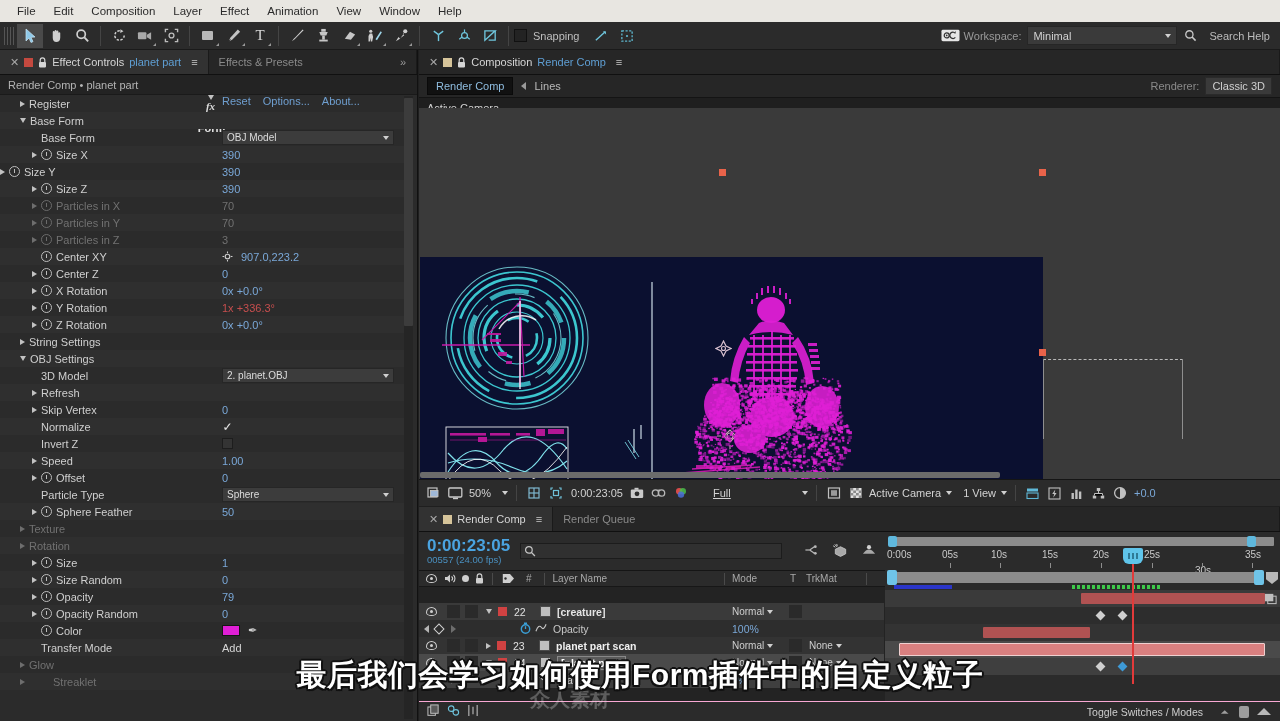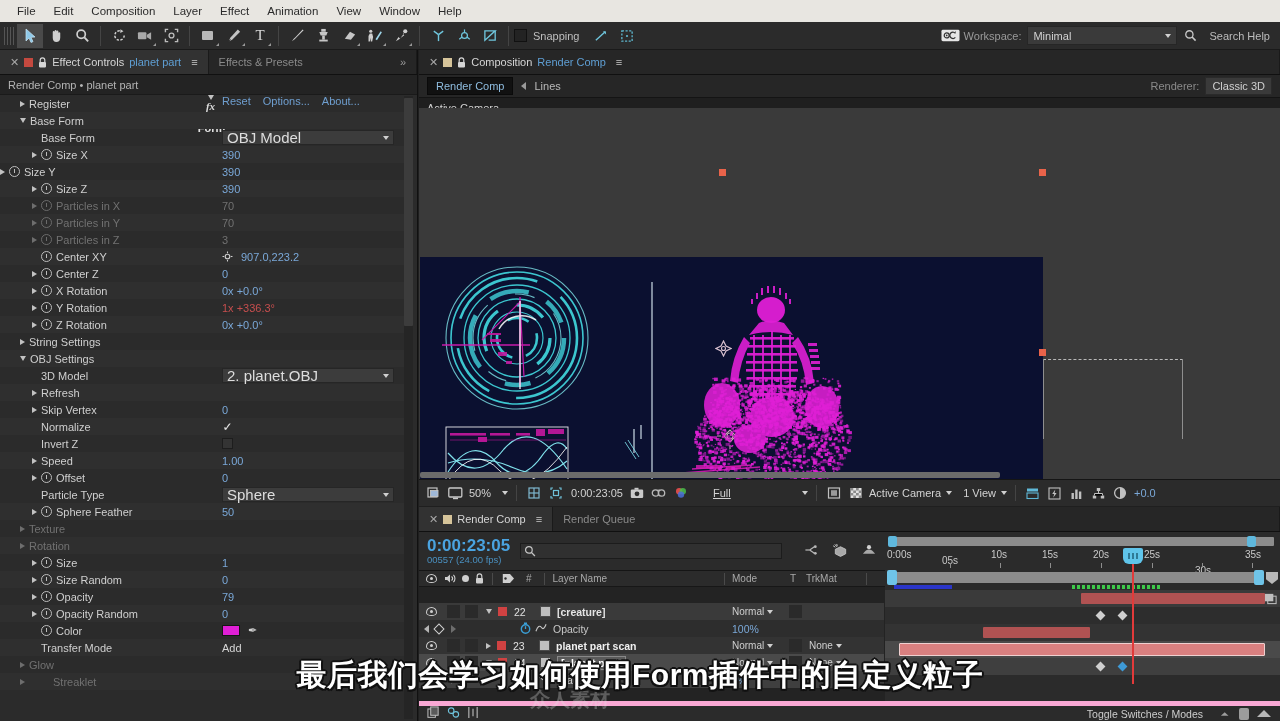--- a/index.html
+++ b/index.html
@@ -99,21 +99,21 @@
     height:18px; display:flex; align-items:center; font-size:11px; color:#e2e2e2;
     font-weight:bold; position:relative;
   }
   .ec-header .actions { position:absolute; left:222px; display:flex; gap:12px; }
   .ec-header .actions span { color:#6f9fd0; font-weight:normal; }
   .fx-ico { font-style:italic; font-family:"Liberation Serif",serif; margin:0 4px 0 2px; color:#dcdcdc; }
   .cube-ico { width:10px;height:10px;margin-right:5px; display:inline-block; }
   .dropdown {
     width:172px; height:15px; background:#3c3c3c; border:1px solid #262626;
     display:flex; align-items:center; justify-content:space-between;
-    padding:0 4px; font-size:15px; color:#dddddd;text-align:right;
+    padding:0 4px; font-size:10px; color:#dddddd;text-align:right;
   }
   .dd-arrow { width:0;height:0;border-top:4px solid #d0d0d0;border-left:3.5px solid transparent;border-right:3.5px solid transparent; }
   .chkbox { width:11px;height:11px;background:#343434;border:1px solid #1d1d1d;
      display:flex;align-items:center;justify-content:center;color:#e6e6e6;font-size:9px; }
   .anchor-ico { width:11px;height:11px;display:inline-block;margin-right:8px; }
   .swatch-mag { width:18px;height:11px;background:#e01fd6;border:1px solid #151515; }
   .ec-scroll {
     position:absolute; right:4px; top:48px; width:9px; height:228px;
     background:#3c3c3c; border-radius:1px;
   }
@@ -167,21 +167,21 @@
   .eye::after{content:"";position:absolute;left:3.1px;top:1.6px;width:3.4px;height:3.4px;border-radius:50%;background:#cfcfcf;}
   .sq-blank { width:13px;height:13px;background:#2a2a2a; }
   .lbl-chip { width:9px;height:9px; background:#d04242; }
   .layer-thumb { width:11px;height:11px;background:#bfbfbf;border:1px solid #4a4a4a; }
   .mode-dd { display:flex;align-items:center;gap:3px;color:#cfcfcf;font-size:10px; }
   .kf-diamond { width:7px;height:7px;background:#cfcfcf;transform:rotate(45deg); }
   .kf-diamond.blue { background:#3e9ad6; }
   .bar { position:absolute; height:11px; border-radius:1px; }
   .tl-foot {
     position:absolute; left:0; bottom:0; width:861px; height:20px;
-    background:#2b2b2b; border-top:5px solid #f9a8d4; display:flex; align-items:center; padding:0 8px; gap:7px;
+    background:#2b2b2b; border-top:1px solid #f9a8d4; display:flex; align-items:center; padding:0 8px; gap:7px;
   }
   .subtitle {
     position:absolute; left:0; top:655px; width:1280px; text-align:center;
     font-size:30px; font-weight:bold; color:#ffffff; letter-spacing:0.5px;
     text-shadow: -1.5px -1.5px 0 #111, 1.5px -1.5px 0 #111, -1.5px 1.5px 0 #111, 1.5px 1.5px 0 #111,
                   0 2px 0 #111, 2px 0 0 #111, 0 -2px 0 #111, -2px 0 0 #111;
     pointer-events:none; z-index:50;
   }
   .watermark {
     position:absolute; left:530px; top:686px; font-size:20px; color:rgba(230,230,230,0.30);
@@ -3435,21 +3435,21 @@
     </div>
 
     <div style="position:absolute;left:466px;top:25px;width:395px;height:169px;background:#2b2b2b;">
 
       <div style="position:absolute;left:6px;top:5px;right:6px;height:9px;background:#8c8c8c;border-radius:1px;"></div>
       <div style="position:absolute;left:3px;top:4px;width:9px;height:11px;background:#5fb8dd;border-radius:2px;"></div>
       <div style="position:absolute;right:24px;top:4px;width:9px;height:11px;background:#5fb8dd;border-radius:2px;"></div>
 
       <div style="position:absolute;left:0;top:17px;width:395px;height:22px;">
         <span style="position:absolute;left:2px;top:0;font-size:10px;color:#cacaca;">0:00s</span>
-        <span style="position:absolute;left:57px;top:6px;font-size:10px;color:#cacaca;">05s</span>
+        <span style="position:absolute;left:57px;top:0;font-size:10px;color:#cacaca;">05s</span>
         <span style="position:absolute;left:106px;top:0;font-size:10px;color:#cacaca;">10s</span>
         <span style="position:absolute;left:157px;top:0;font-size:10px;color:#cacaca;">15s</span>
         <span style="position:absolute;left:208px;top:0;font-size:10px;color:#cacaca;">20s</span>
         <span style="position:absolute;left:259px;top:0;font-size:10px;color:#cacaca;">25s</span>
         <span style="position:absolute;left:310px;top:16px;font-size:10px;color:#cacaca;">30s</span>
         <span style="position:absolute;left:360px;top:0;font-size:10px;color:#cacaca;">35s</span>
 
         <div style="position:absolute;left:65px;top:14px;width:1px;height:5px;background:#8e8e8e;"></div>
         <div style="position:absolute;left:115px;top:14px;width:1px;height:5px;background:#8e8e8e;"></div>
         <div style="position:absolute;left:165px;top:14px;width:1px;height:5px;background:#8e8e8e;"></div>

